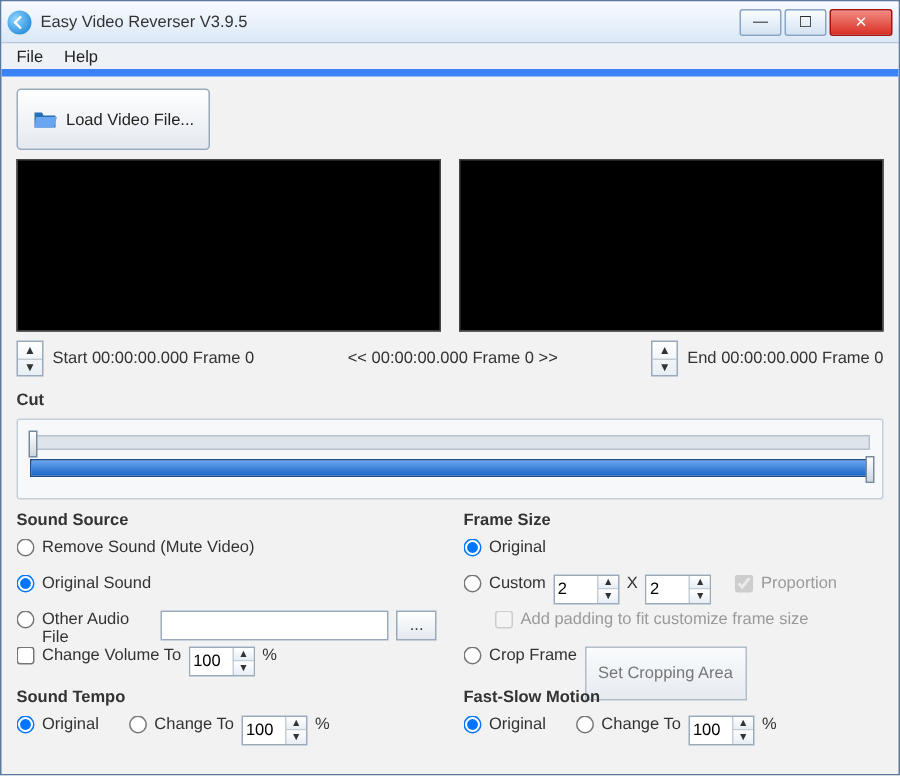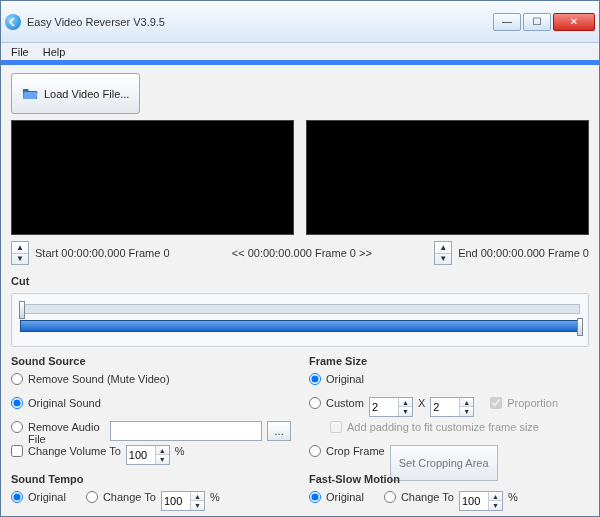--- a/index.html
+++ b/index.html
@@ -1,18 +1,18 @@
 <!DOCTYPE html>
 <html><head>
 <meta charset="utf-8">
 <style>
   * { box-sizing: border-box; margin: 0; padding: 0; font-family: "Segoe UI", Tahoma, sans-serif; font-size: 11px; }
   body { background: #fff; }
   .window { width: 600px; height: 517px; border: 1px solid #5a7aa0; background: #f2f2f2; display: flex; flex-direction: column; }
-  .titlebar { height: 42px; background: linear-gradient(#f8fbff, #dbe8f7); display: flex; align-items: center; padding: 0 4px; border-bottom: 1px solid #b8c8da; }
+  .titlebar { height: 28px; background: linear-gradient(#f8fbff, #dbe8f7); display: flex; align-items: center; padding: 0 4px; border-bottom: 1px solid #b8c8da; }
   .titlebar-icon { width: 16px; height: 16px; border-radius: 50%; background: radial-gradient(circle at 35% 35%, #8fd4ff, #0b7bd1); margin-right: 6px; display:flex; align-items:center; justify-content:center; }
   .titlebar-icon svg { width:10px; height:10px; }
   .title-text { flex: 1; color: #333; }
   .winbtns { display: flex; gap: 2px; }
   .winbtn { width: 28px; height: 18px; border: 1px solid #8aa5c4; background: linear-gradient(#fafdff,#d3e3f3); border-radius: 2px; display:flex; align-items:center; justify-content:center; color:#2b2b2b; font-size:10px; }
   .winbtn.close { background: linear-gradient(#f28b82, #d93025); border-color:#a11; color:#fff; width:42px; }
   .menubar { height: 22px; background: #eef2f7; display: flex; align-items: center; gap: 14px; padding: 0 10px; border-bottom: 5px solid #3b82f6; }
   .menubar span { color:#222; }
   .content { flex:1; padding: 8px 10px 10px 10px; display:flex; flex-direction:column; gap:6px; overflow:hidden; }
   .btn { display:inline-flex; align-items:center; gap:6px; padding:3px 10px; height:41px; background:linear-gradient(#ffffff,#e4e9ef); border:1px solid #9aaabb; border-radius:3px; color:#222; }
@@ -116,21 +116,21 @@
         <label class="radio-row">
             <input type="radio" name="ss" style="">
             <span>Remove Sound (Mute Video)</span>
           </label>
         <label class="radio-row">
             <input type="radio" name="ss" checked="" style="">
             <span>Original Sound</span>
           </label>
         <div class="radio-row">
           <input type="radio" name="ss" style="">
-          <span>Remove Audio File</span>
+          <span>Other Audio File</span>
           <input class="text-input" style="flex: 1 1 0%;" value="">
           <div class="browse-btn">
               <span>...</span>
             </div>
         </div>
         <div class="check-row">
           <input type="checkbox" style="">
           <span>Change Volume To</span>
           <div class="num-spin">
             <input value="100" style="">

